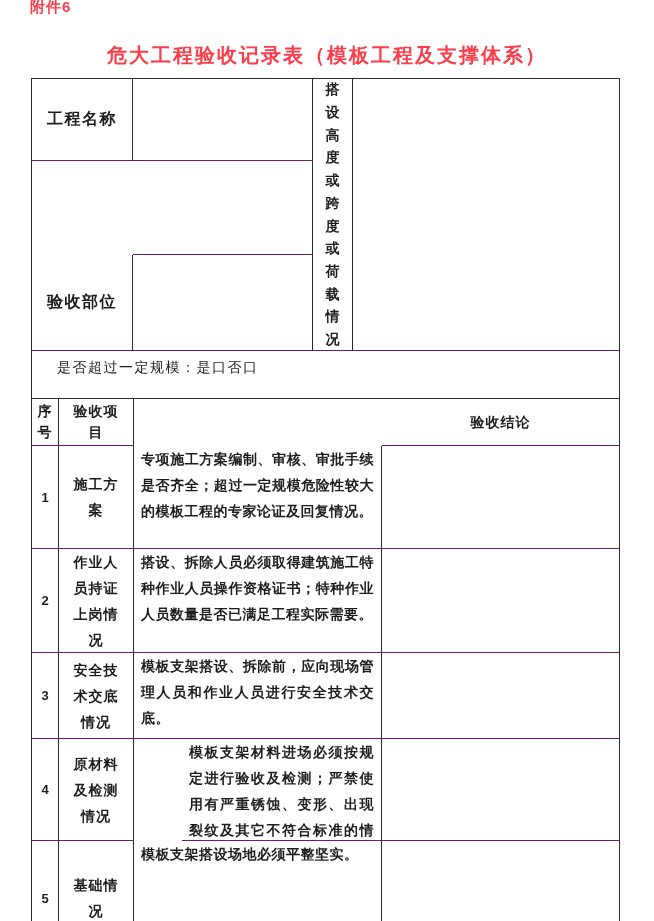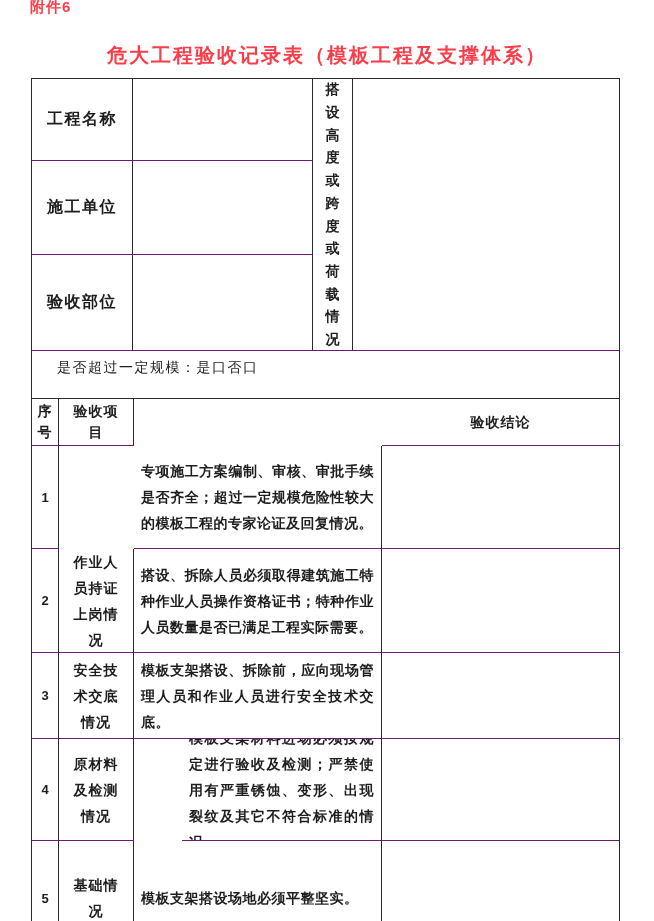--- a/index.html
+++ b/index.html
@@ -41,56 +41,56 @@
   .scale-cell {
     height:48px; border-bottom:1px solid #2a2a2a;
     padding:8px 0 0 25px; font-size:14px; letter-spacing:1.5px;
   }
   .hdr { font-size:14px; letter-spacing:1px; text-align:center; line-height:21px; padding:0 9px; }
   .num { font-size:13px; }
   .item {
     padding:0 10px; font-size:14px; letter-spacing:1px;
     text-align:center; line-height:26px;
   }
-  .content { display:flex; align-items:center; padding:0 7px; }
+  .content { display:flex; padding:0 7px; }
   .content-text {
     width:100%; font-size:14px; letter-spacing:0.5px; line-height:26px;
     text-align:justify; text-justify:inter-character;
   }
 </style>
 </head>
 <body>
 
 <div class="attachment">附件6</div>
 <div class="doc-title">危大工程验收记录表（模板工程及支撑体系）</div>
 
 <div class="tbl">
 
   <div class="grid secA">
     <div class="cell center lbl" style="grid-column:1;grid-row:1;">工程名称</div>
     <div class="cell" style="grid-column:2;grid-row:1;"></div>
-    <div class="cell center lbl" style="grid-column:1;grid-row:2;">施工单位</div>
     <div class="cell" style="grid-column:2;grid-row:2;"></div>
     <div class="cell center lbl" style="grid-column:1;grid-row:3;">验收部位</div>
     <div class="cell" style="grid-column:2;grid-row:3;"></div>
     <div class="cell center vert-cell">
       <div class="vert-text">搭设高度或跨度或荷载情况</div>
     </div>
     <div class="cell big-cell"></div>
   </div>
 
   <div class="scale-cell">是否超过一定规模：是口否口</div>
 
   <div class="grid secC">
 
     <div class="cell center hdr" style="grid-column:1;grid-row:1;">序号</div>
     <div class="cell center hdr" style="grid-column:2;grid-row:1;">验收项目</div>
     <div class="cell center hdr noR" style="grid-column:4;grid-row:1;">验收结论</div>
 
     <div class="cell center num" style="grid-column:1;grid-row:2;">1</div>
+    <div class="cell center item" style="grid-column:2;grid-row:2;">施工方案</div>
     <div class="cell content" style="grid-column:3;grid-row:2;">
       <div class="content-text">专项施工方案编制、审核、审批手续是否齐全；超过一定规模危险性较大的模板工程的专家论证及回复情况。</div>
     </div>
     <div class="cell noR" style="grid-column:4;grid-row:2;"></div>
 
     <div class="cell center num" style="grid-column:1;grid-row:3;">2</div>
     <div class="cell center item" style="grid-column:2;grid-row:3;">作业人员持证上岗情况</div>
     <div class="cell content" style="grid-column:3;grid-row:3;">
       <div class="content-text">搭设、拆除人员必须取得建筑施工特种作业人员操作资格证书；特种作业人员数量是否已满足工程实际需要。</div>
     </div>

